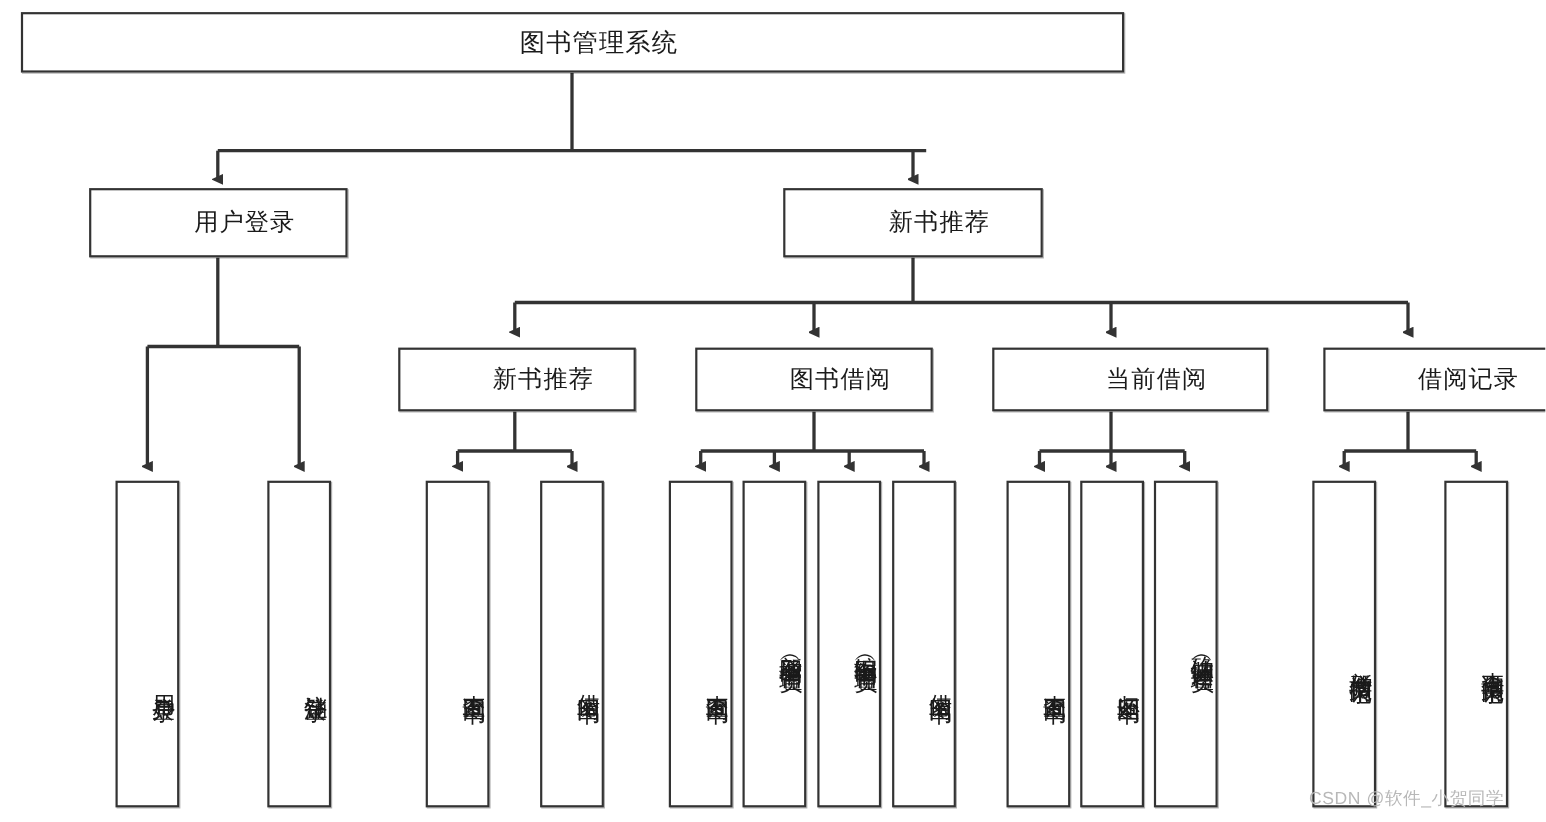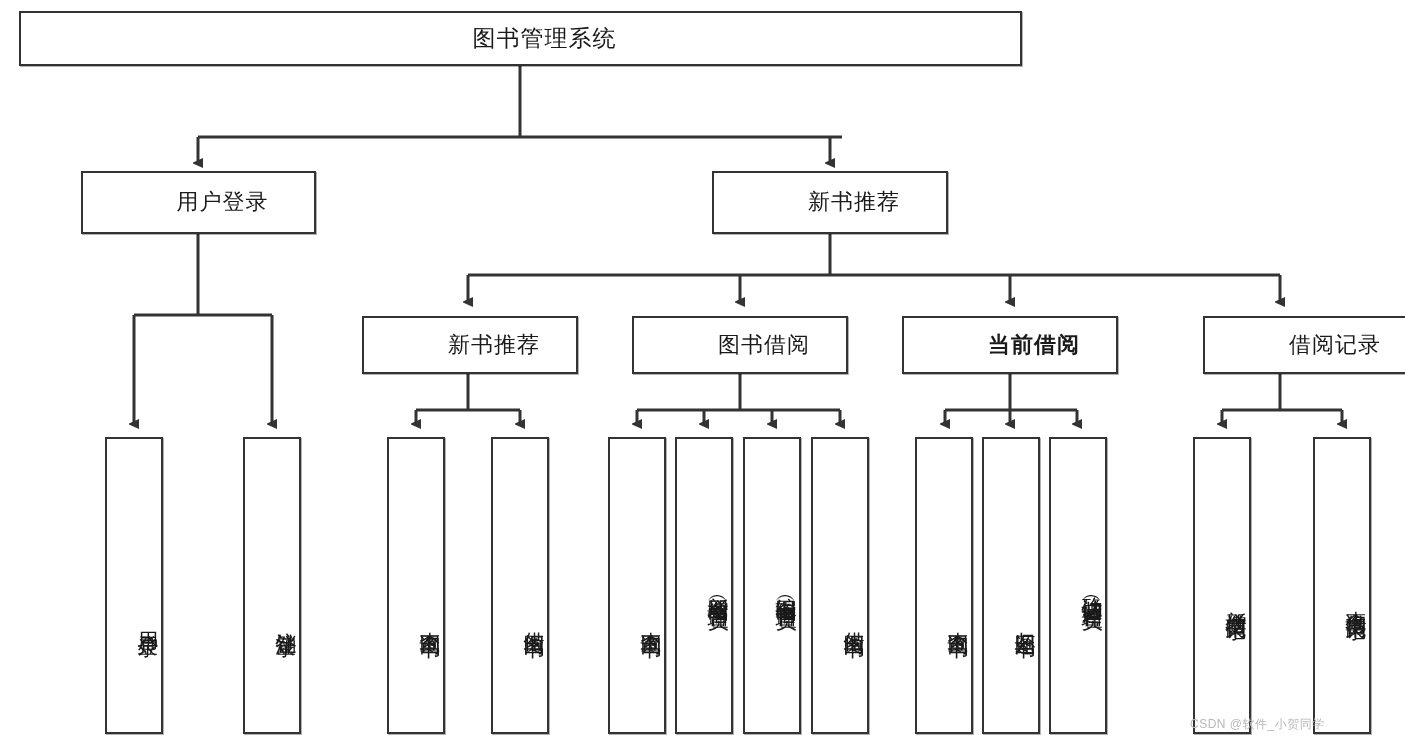--- a/index.html
+++ b/index.html
@@ -56,21 +56,21 @@
     text-align: center;
   }
   .node.vertical.topalign {
     padding-top: 6px;
   }
   .node.root {
     font-size: 23px;
   }
   .watermark {
     position: absolute;
-    font-size: 12px;
+    font-size: 16px;
     color: #b8b8b8;
     white-space: nowrap;
     letter-spacing: 0.5px;
     user-select: none;
   }
 </style>
 </head>
 <body>
 
 <div id="canvas">
@@ -128,21 +128,21 @@
   <div class="node horizontal root" style="left:19px; top:11px; width:1003px; height:55px;">图书管理系统</div>
 
   <div class="node horizontal" style="left:81px; top:171px; width:235px; height:63px;">用户登录</div>
 
   <div class="node horizontal" style="left:712px; top:171px; width:236px; height:63px;">新书推荐</div>
 
   <div class="node horizontal" style="left:632px; top:316px; width:216px; height:58px;">图书借阅</div>
 
   <div class="node horizontal" style="left:362px; top:316px; width:216px; height:58px;">新书推荐</div>
 
-  <div class="node horizontal" style="left:902px; top:316px; width:216px; height:58px;font-weight:bold;">当前借阅</div>
+  <div class="node horizontal" style="left:902px; top:316px; width:251px; height:58px;">当前借阅</div>
 
   <div class="node horizontal" style="left:1203px; top:316px; width:216px; height:58px;">借阅记录</div>
 
   <div class="node vertical" style="left:105px; top:437px; width:58px; height:297px; padding-top:66px;">用户登录</div>
 
   <div class="node vertical" style="left:243px; top:437px; width:58px; height:297px; padding-top:66px;">注销登录</div>
 
   <div class="node vertical" style="left:387px; top:437px; width:58px; height:297px; padding-top:66px;">查询图书</div>
 
   <div class="node vertical" style="left:491px; top:437px; width:58px; height:297px; padding-top:66px;">借阅图书</div>

